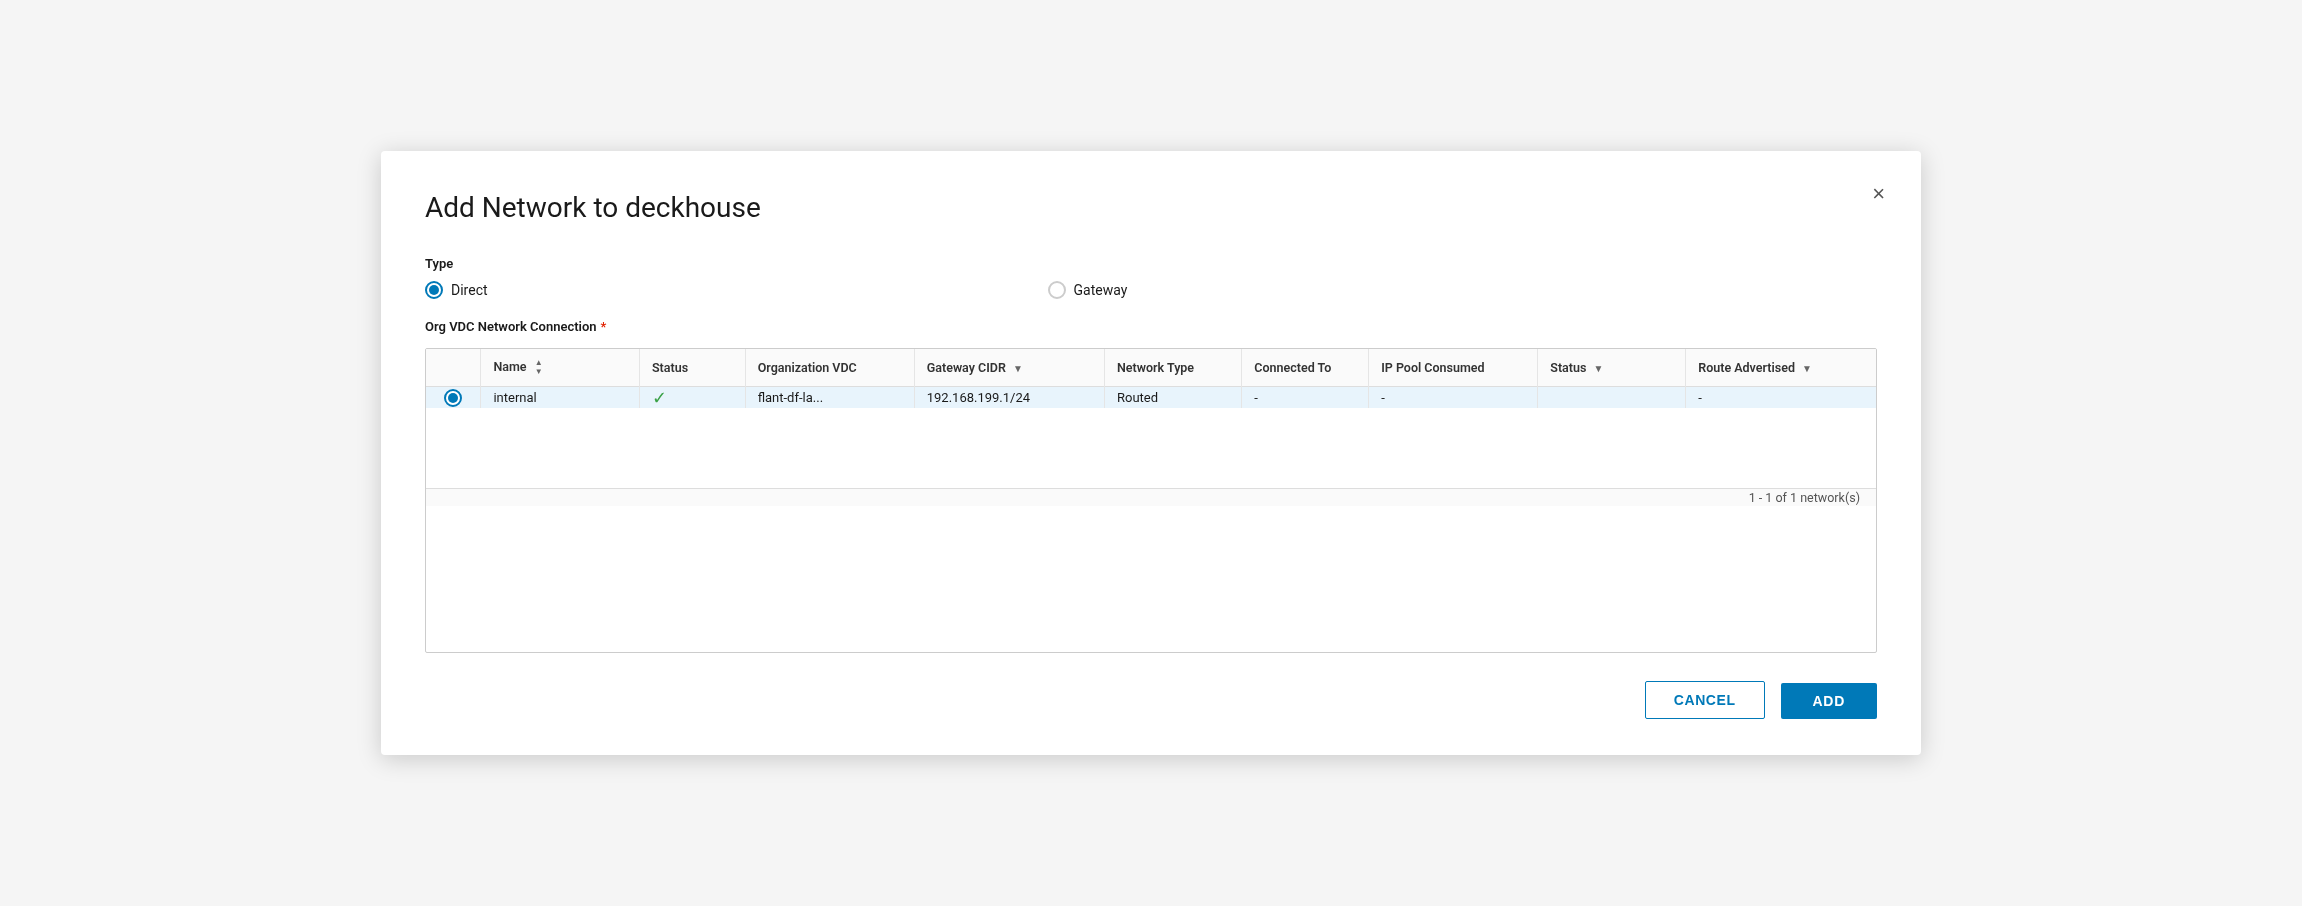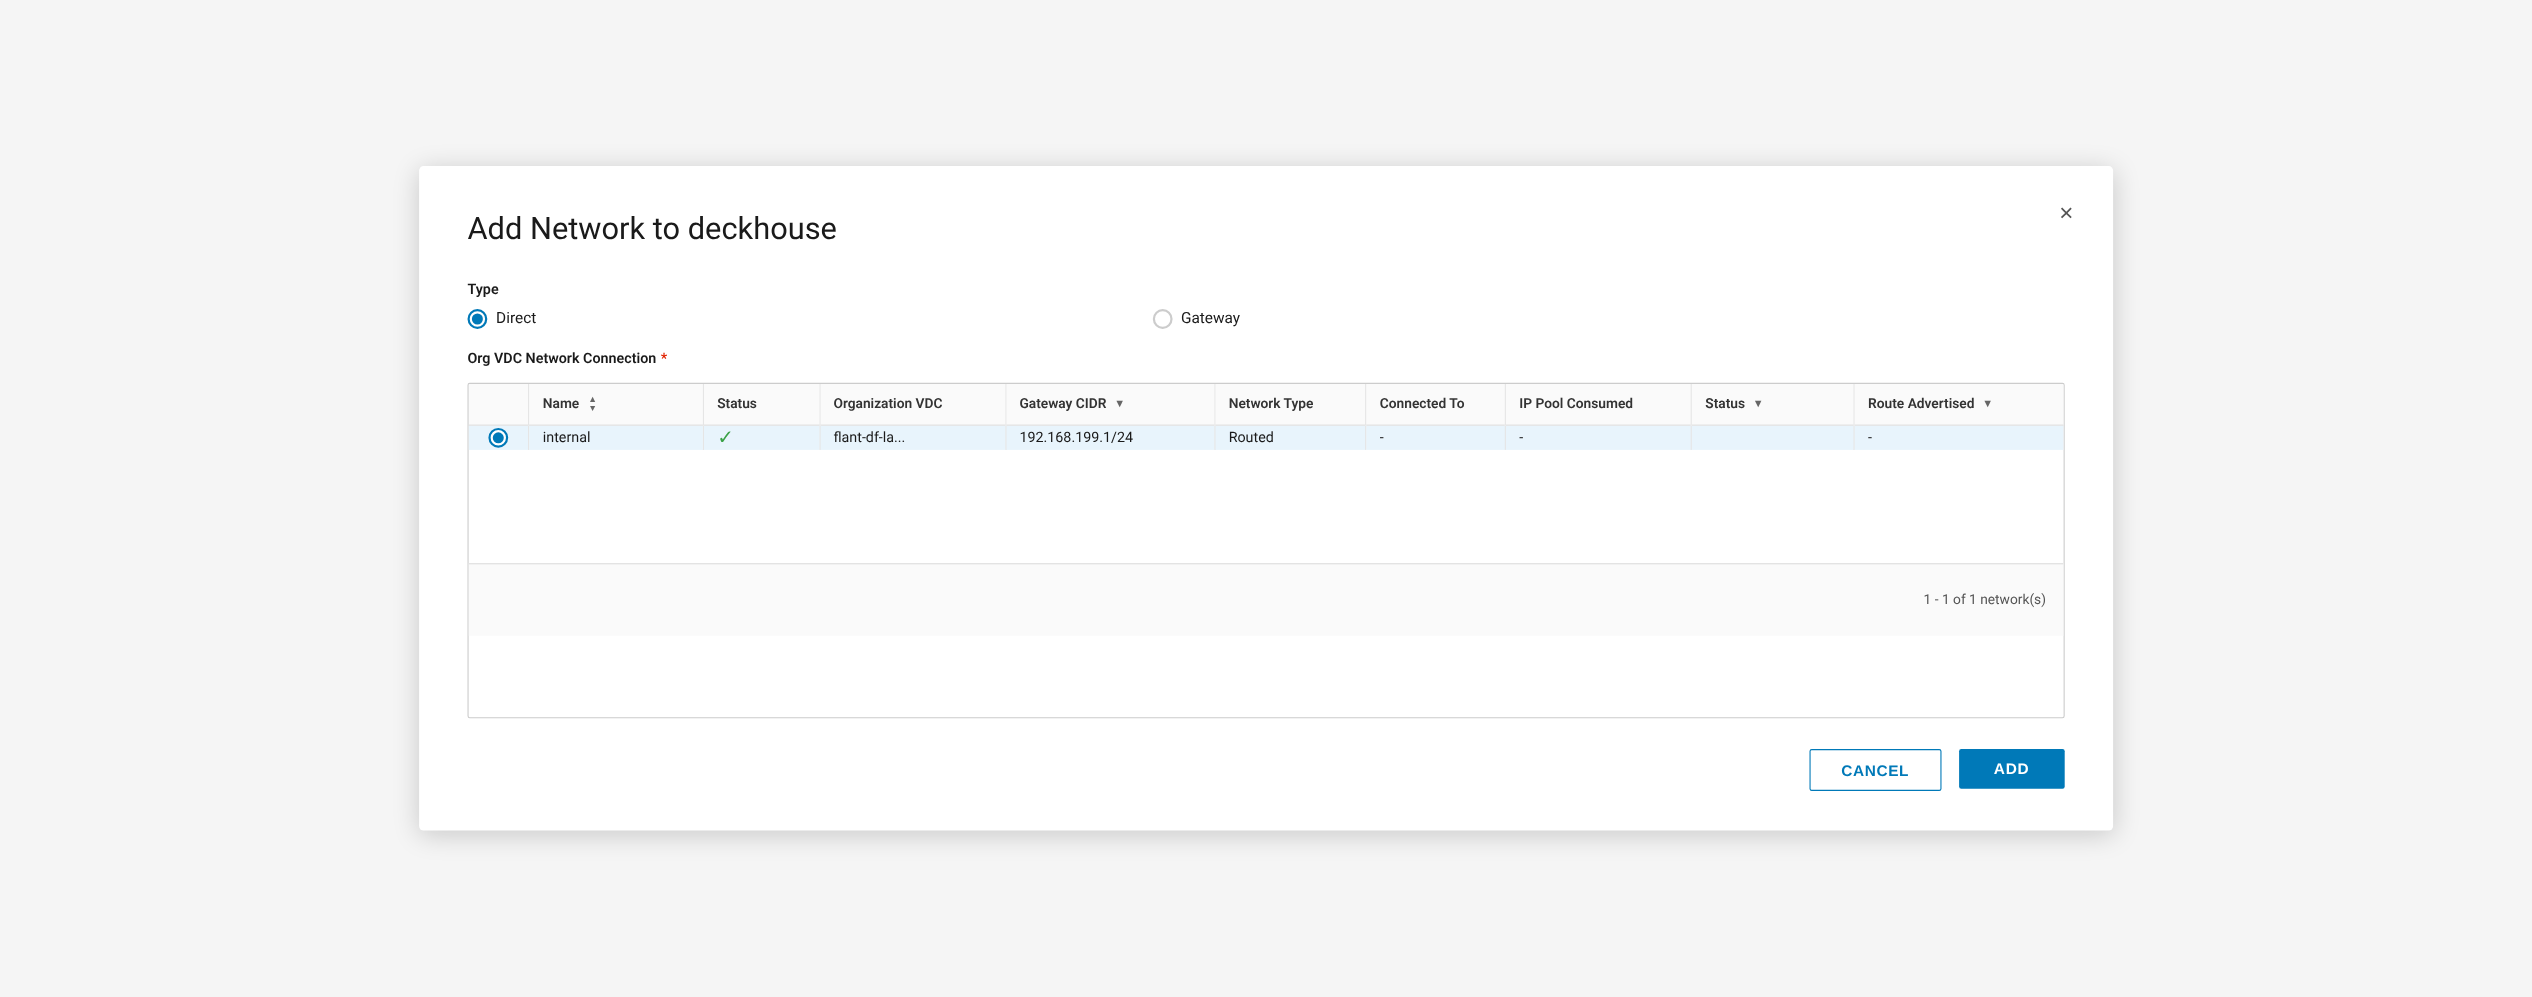--- a/index.html
+++ b/index.html
@@ -184,31 +184,30 @@
       height: 10px;
       border-radius: 50%;
       background: #0079b8;
     }
     .status-ok {
       color: #3aa146;
       font-size: 18px;
     }
     .table-footer {
       border-top: 1px solid #ddd;
-      padding: 25px 16px;
+      padding: 1px 16px;
       text-align: right;
       font-size: 12.5px;
       color: #555;
       background: #fafafa;
-      margin-top: 23px;
     }
     .dialog-footer {
       display: flex;
       justify-content: flex-end;
-      align-items: flex-start;
+      align-items: flex-end;
       gap: 16px;
       margin-top: 28px;
     }
     .btn-cancel {
       background: #fff;
       border: 1px solid #0079b8;
       color: #0079b8;
       padding: 10px 28px;
       font-size: 14px;
       font-weight: 600;

